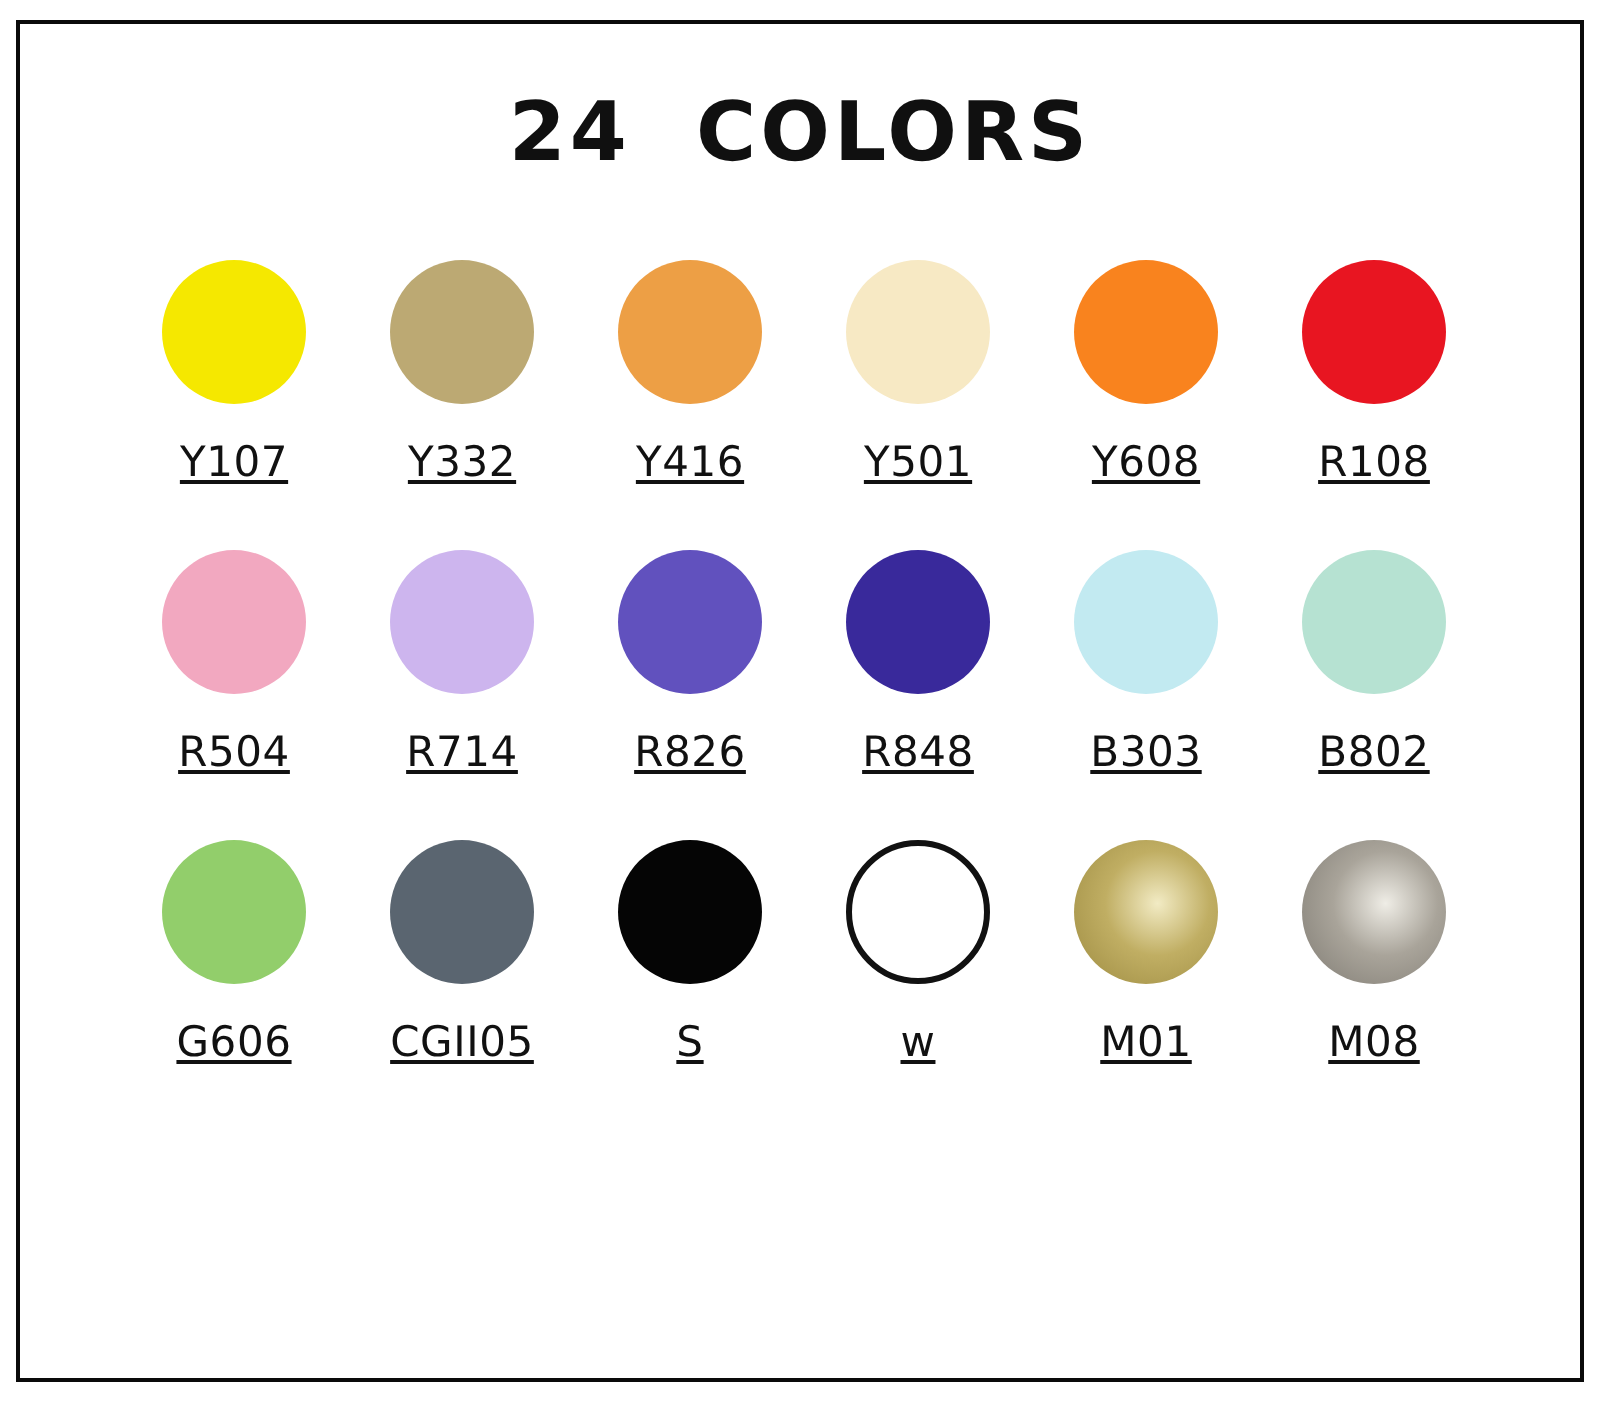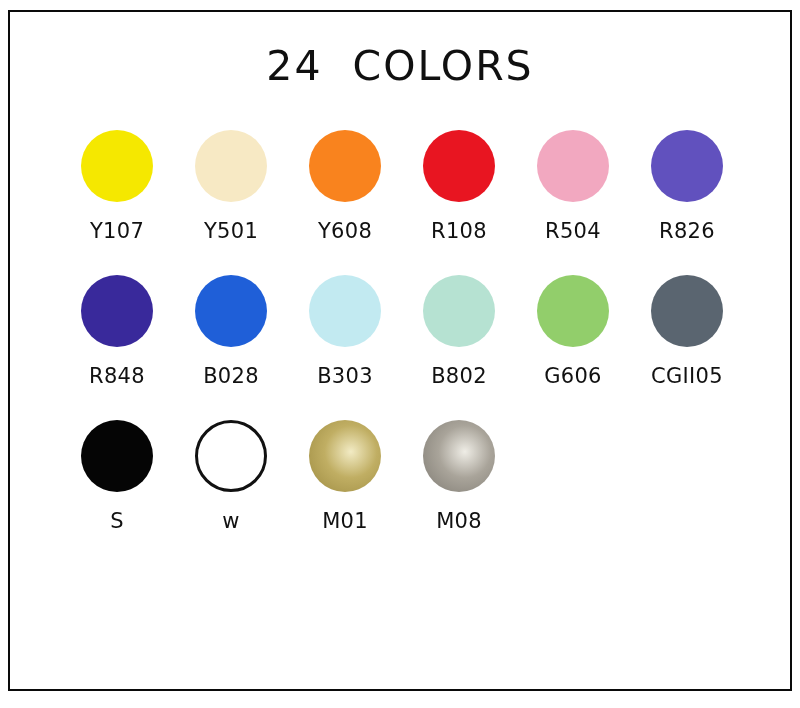--- a/index.html
+++ b/index.html
@@ -25,21 +25,21 @@
     box-sizing: border-box;
   }
 
   #chart-title {
     position: absolute;
     left: 0;
     top: 30px;
     width: 100%;
     text-align: center;
     font-size: 41px;
-    font-weight: 400;
+    font-weight: 700;
     letter-spacing: 2px;
     color: #101010;
     font-family: "DejaVu Sans", sans-serif;
     white-space: pre;
   }
 
   #swatch-grid {
     position: absolute;
     left: 50px;
     top: 118px;
@@ -70,61 +70,70 @@
   }
 
   .swatch-label {
     margin-top: 19px;
     font-size: 21px;
     color: #111111;
     font-family: "DejaVu Sans", sans-serif;
     letter-spacing: 0.3px;
     text-align: right;
     line-height: 1;
+    text-decoration: underline;
   }
 </style>
 </head>
 <body>
 
 <div id="chart-frame">
 
   <div id="chart-title">24  COLORS</div>
 
   <div id="swatch-grid">
       <div class="swatch-cell">
         <div class="swatch-dot" style="background: rgb(245, 232, 0);"></div>
         <div class="swatch-label">Y107</div>
+      </div>
+      <div class="swatch-cell">
+        <div class="swatch-dot" style="background: rgb(188, 169, 115);"></div>
+        <div class="swatch-label">Y332</div>
+      </div>
+      <div class="swatch-cell">
+        <div class="swatch-dot" style="background: rgb(237, 159, 69);"></div>
+        <div class="swatch-label">Y416</div>
       </div>
       <div class="swatch-cell">
         <div class="swatch-dot" style="background: rgb(247, 233, 196);"></div>
         <div class="swatch-label">Y501</div>
       </div>
       <div class="swatch-cell">
         <div class="swatch-dot" style="background: rgb(249, 131, 30);"></div>
         <div class="swatch-label">Y608</div>
       </div>
       <div class="swatch-cell">
         <div class="swatch-dot" style="background: rgb(232, 21, 33);"></div>
         <div class="swatch-label">R108</div>
       </div>
       <div class="swatch-cell">
         <div class="swatch-dot" style="background: rgb(242, 168, 192);"></div>
         <div class="swatch-label">R504</div>
       </div>
       <div class="swatch-cell">
+        <div class="swatch-dot" style="background: rgb(205, 181, 238);"></div>
+        <div class="swatch-label">R714</div>
+      </div>
+      <div class="swatch-cell">
         <div class="swatch-dot" style="background: rgb(97, 81, 190);"></div>
         <div class="swatch-label">R826</div>
       </div>
       <div class="swatch-cell">
         <div class="swatch-dot" style="background: rgb(57, 41, 155);"></div>
         <div class="swatch-label">R848</div>
-      </div>
-      <div class="swatch-cell">
-        <div class="swatch-dot" style="background: rgb(31, 95, 216);"></div>
-        <div class="swatch-label">B028</div>
       </div>
       <div class="swatch-cell">
         <div class="swatch-dot" style="background: rgb(194, 234, 241);"></div>
         <div class="swatch-label">B303</div>
       </div>
       <div class="swatch-cell">
         <div class="swatch-dot" style="background: rgb(182, 226, 210);"></div>
         <div class="swatch-label">B802</div>
       </div>
       <div class="swatch-cell">

